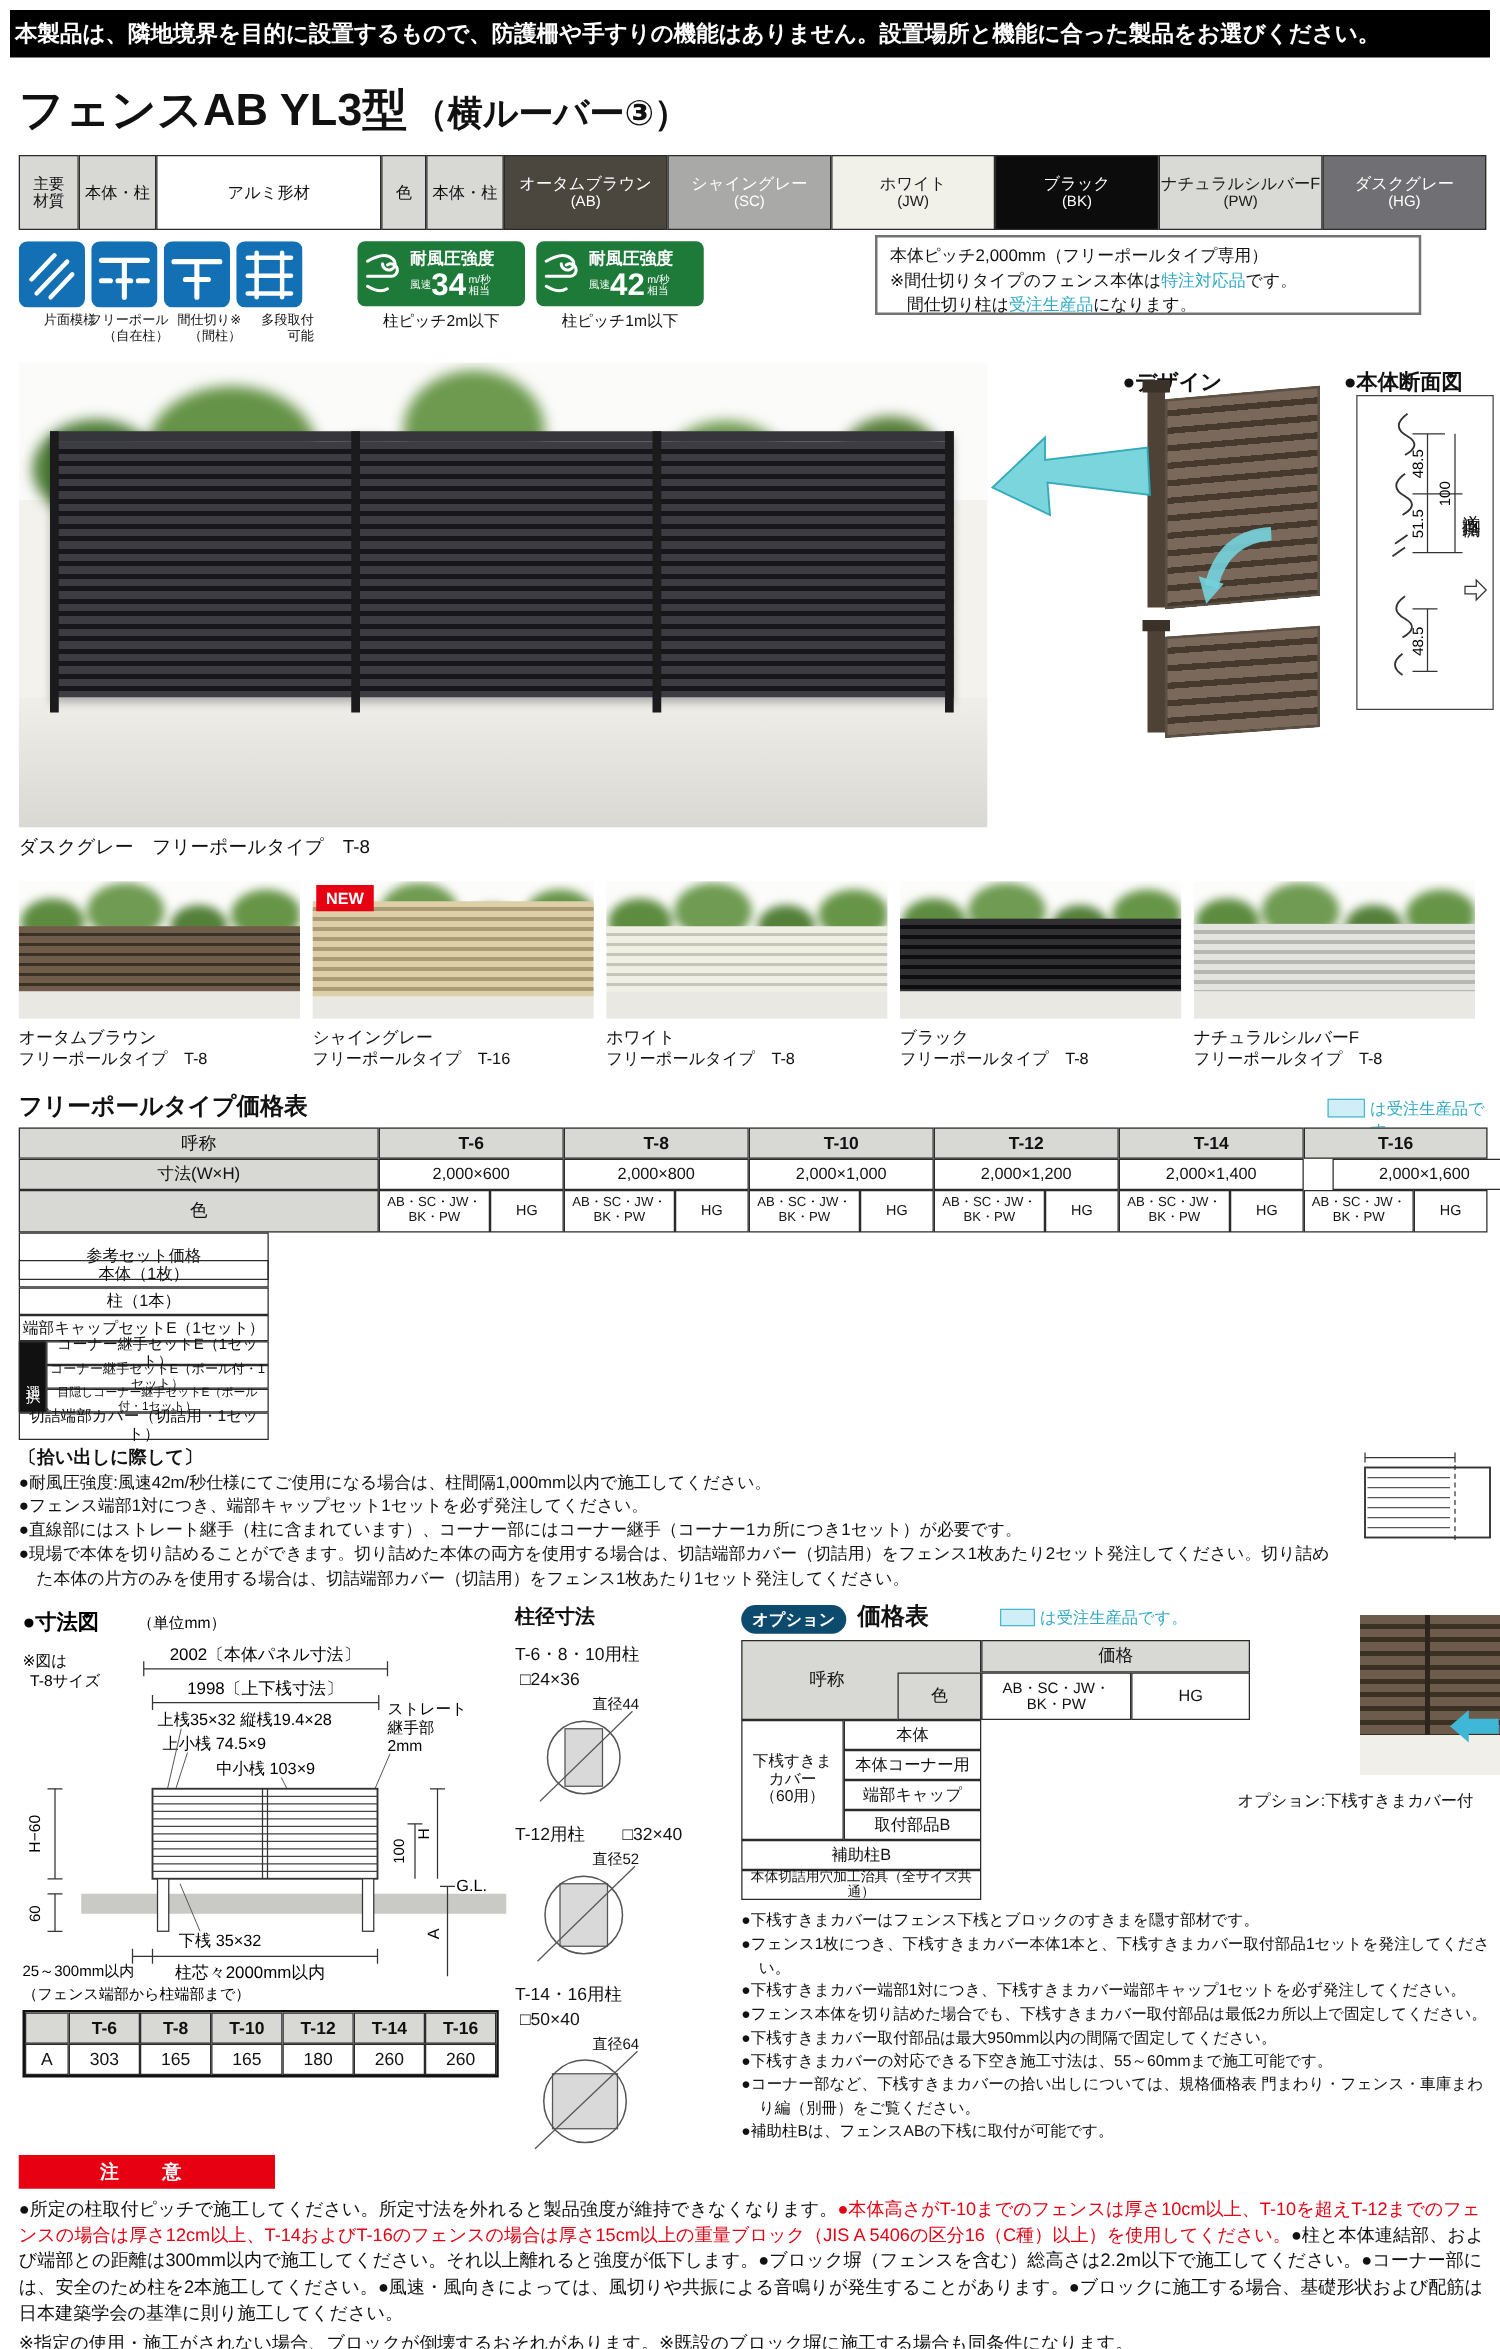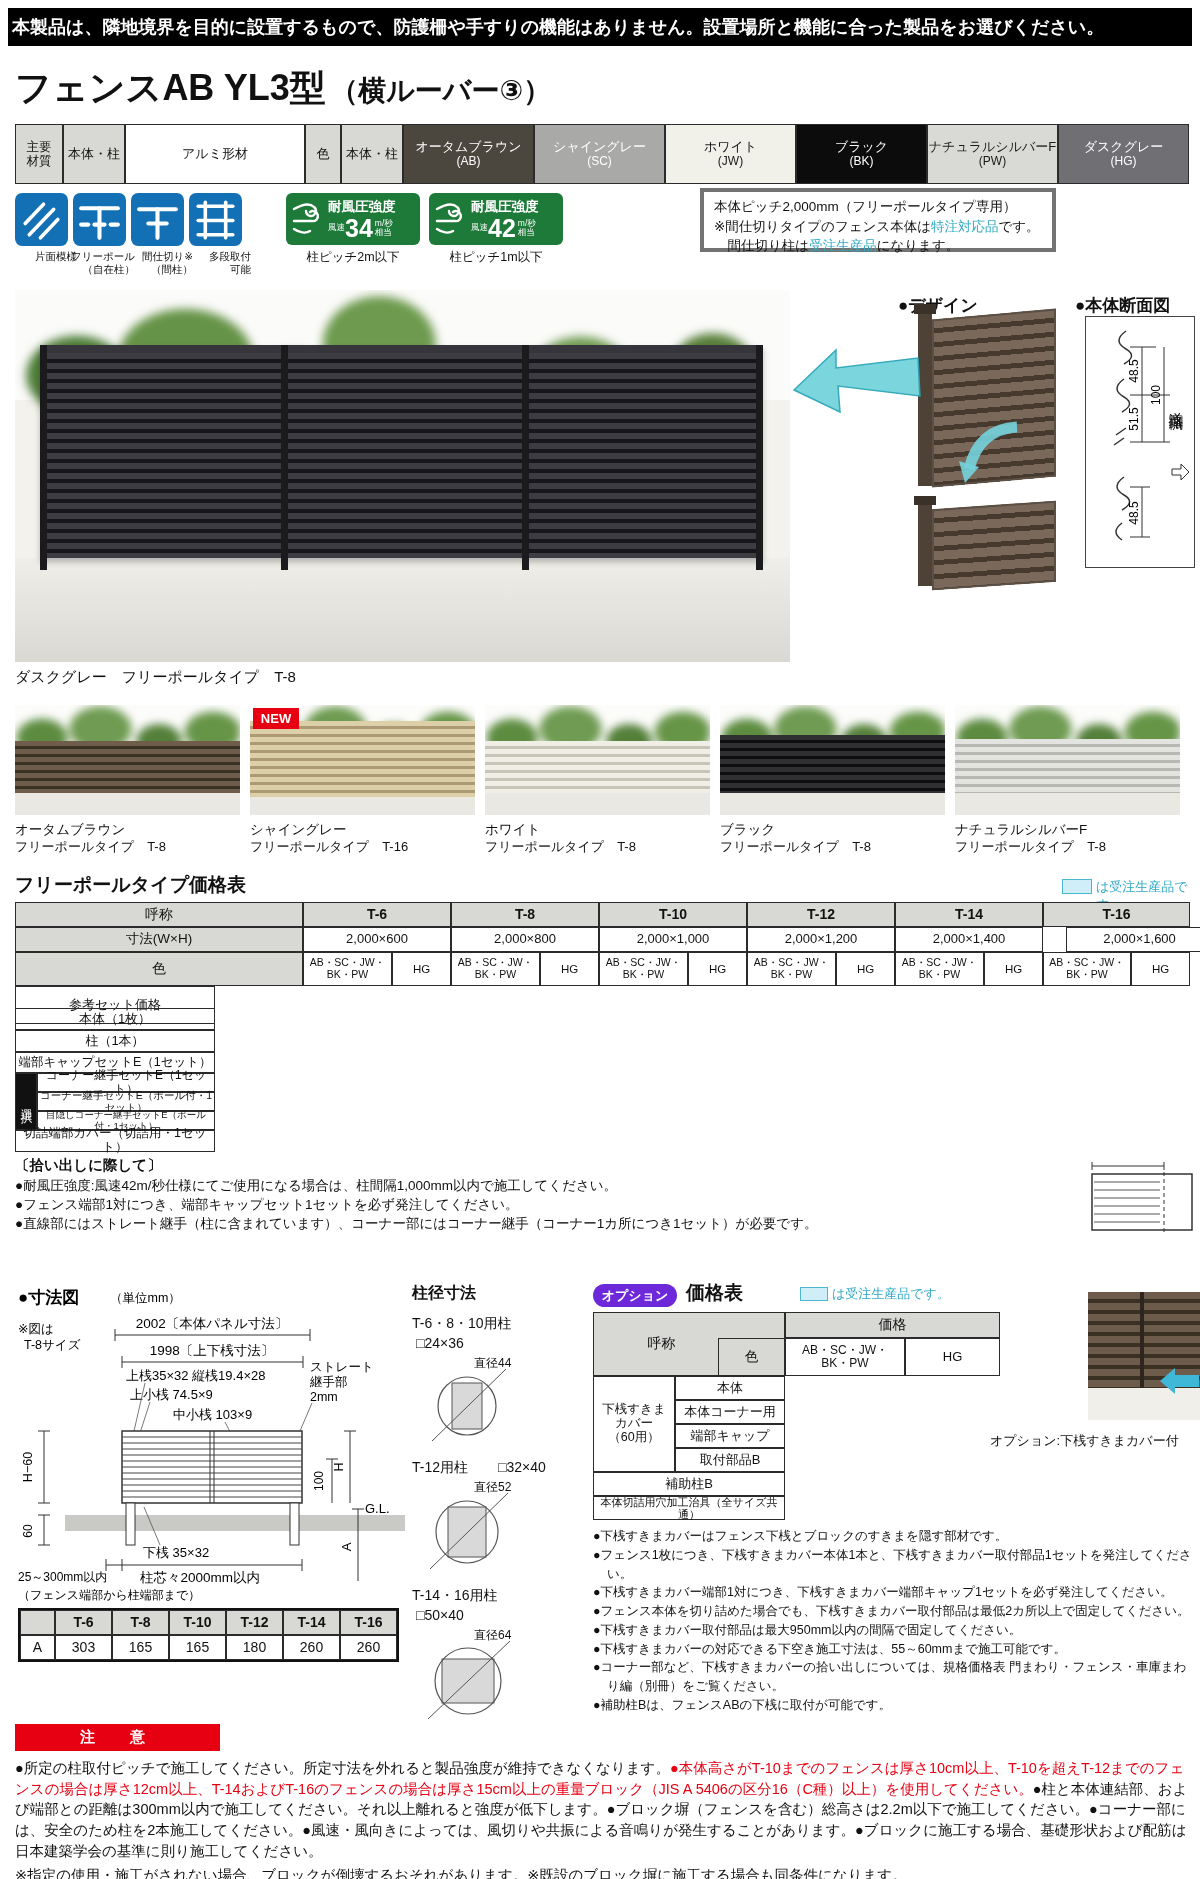--- a/index.html
+++ b/index.html
@@ -17,21 +17,21 @@
 #materials{left:15px;top:124px;width:1175px;height:60px;display:flex}
 #materials .cell{height:60px;font-size:13px}
 .swname{font-size:13px}.swcode{font-size:12px}
 .ficon{width:53px;height:53px}
 .fcap{font-size:10.5px;text-align:right;line-height:1.2}
 .badge{background:#1e7a39;border-radius:6px;color:#fff;display:flex;align-items:center;padding:4px 6px}
 .badge .bt{font-size:13.5px;font-weight:bold}
 .badge .bval{font-size:25px;font-weight:bold;line-height:1}
 .badge .bsm{font-size:8.5px;line-height:1.1}
 .bnote{font-size:12.5px;text-align:center}
-#pitchbox{left:700px;top:188px;width:356px;height:64px;border:4px solid #737373;padding:5px 10px;font-size:13.5px;line-height:1.45}
+#pitchbox{left:700px;top:188px;width:437px;height:64px;border:2px solid #737373;padding:5px 10px;font-size:13.5px;line-height:1.45}
 #mainphoto{left:15px;top:290px;width:775px;height:372px;background:#fbfbf9;overflow:hidden}
 #mwall{left:0;top:110px;width:775px;height:160px;background:#f3f2ec}
 #mground{left:0;top:268px;width:775px;height:104px;background:linear-gradient(180deg,#efeee9,#d9d8d2)}
 #mfol{left:0;top:0;width:775px;height:155px;filter:blur(5px);background:
  radial-gradient(90px 70px at 8% 55%,#4e7d38 0 55%,transparent 58%),
  radial-gradient(120px 90px at 22% 45%,#659347 0 55%,transparent 58%),
  radial-gradient(70px 60px at 36% 62%,#557f36 0 55%,transparent 58%),
  radial-gradient(100px 85px at 47% 35%,#6d9a4e 0 55%,transparent 58%),
  radial-gradient(60px 45px at 60% 65%,#5c8a3e 0 55%,transparent 58%),
  radial-gradient(85px 60px at 73% 52%,#6f9b52 0 55%,transparent 58%),
@@ -62,21 +62,21 @@
 .ptc{position:absolute;border:1px solid #2b2b2b;display:flex;align-items:center;justify-content:center;text-align:center;line-height:1.1}
 .sel{background:#111;color:#fff;writing-mode:vertical-rl;font-size:12px;letter-spacing:3px}
 .notes{font-size:13.5px;line-height:1.42}
 .dfencebody{background:repeating-linear-gradient(180deg,#7a685a 0 9px,#463a2e 9px 14px);box-shadow:inset 0 0 0 2px #5c4f44}
 .dlabel{font-size:15px}
 #sectbox{left:1085px;top:316px;width:110px;height:252px;border:1.5px solid #444;background:#fff}
 #roadside{left:1166px;top:400px;writing-mode:vertical-rl;font-size:15px;letter-spacing:2px}
 .pd-label{font-size:14px;font-weight:bold}
 .pd-size{font-size:14px}
 .pd-dia{font-size:12px}
-#optbadge{left:593px;top:1284px;width:84px;height:23px;background:#6d28d9;color:#fff;border-radius:12px;font-size:13px;font-weight:bold;display:flex;align-items:center;justify-content:center}
+#optbadge{left:593px;top:1284px;width:84px;height:23px;background:#0c4a6e;color:#fff;border-radius:12px;font-size:13px;font-weight:bold;display:flex;align-items:center;justify-content:center}
 .optnotes{font-size:12.5px;line-height:1.5}
 #optphoto{left:1088px;top:1292px;width:112px;height:128px;overflow:hidden;background:#fff}
 #cautbanner{left:15px;top:1724px;width:205px;height:27px;background:#e60012;color:#fff;font-size:15px;font-weight:bold;letter-spacing:10px;display:flex;align-items:center;justify-content:center}
 #cautbody{left:15px;top:1758px;width:1177px;font-size:14.5px;line-height:1.43}
 .red{color:#e60012}
 svg text{font-family:"Liberation Sans","DejaVu Sans",sans-serif}
 </style>
 </head>
 <body>
 
@@ -363,20 +363,21 @@
 <div class="ptc" style="left:37px;top:1073px;width:178px;height:19px;font-size:12px">コーナー継手セットE（1セット）</div>
 <div class="ptc" style="left:37px;top:1092px;width:178px;height:19px;font-size:10.5px">コーナー継手セットE（ポール付・1セット）</div>
 <div class="ptc" style="left:37px;top:1111px;width:178px;height:19px;font-size:9.5px">目隠しコーナー継手セットE（ポール付・1セット）</div>
 <div class="ptc" style="left:15px;top:1130px;width:200px;height:22px;font-size:12.5px">切詰端部カバー（切詰用・1セット）</div>
 
 <div class="c" style="left:15px;top:1156px;font-size:14.5px;font-weight:bold">〔拾い出しに際して〕</div>
 <div class="c notes" style="left:15px;top:1176px;width:1062px">
  <div class="hang">●耐風圧強度:風速42m/秒仕様にてご使用になる場合は、柱間隔1,000mm以内で施工してください。</div>
  <div class="hang">●フェンス端部1対につき、端部キャップセット1セットを必ず発注してください。</div>
  <div class="hang">●直線部にはストレート継手（柱に含まれています）、コーナー部にはコーナー継手（コーナー1カ所につき1セット）が必要です。</div>
+ <div class="hang">●現場で本体を切り詰めることができます。切り詰めた本体の両方を使用する場合は、切詰端部カバー（切詰用）をフェンス1枚あたり2セット発注してください。切り詰めた本体の片方のみを使用する場合は、切詰端部カバー（切詰用）をフェンス1枚あたり1セット発注してください。</div>
 </div>
 <svg class="c" style="left:1090px;top:1160px" width="106" height="82" viewBox="0 0 106 82">
  <rect x="2" y="14" width="100" height="56" fill="#fff" stroke="#333" stroke-width="1.5"></rect>
  <g stroke="#555" stroke-width="1">
       <line x1="4" y1="22" x2="70" y2="22"></line>
       <line x1="4" y1="30" x2="70" y2="30"></line>
       <line x1="4" y1="38" x2="70" y2="38"></line>
       <line x1="4" y1="46" x2="70" y2="46"></line>
       <line x1="4" y1="54" x2="70" y2="54"></line>
       <line x1="4" y1="62" x2="70" y2="62"></line>

